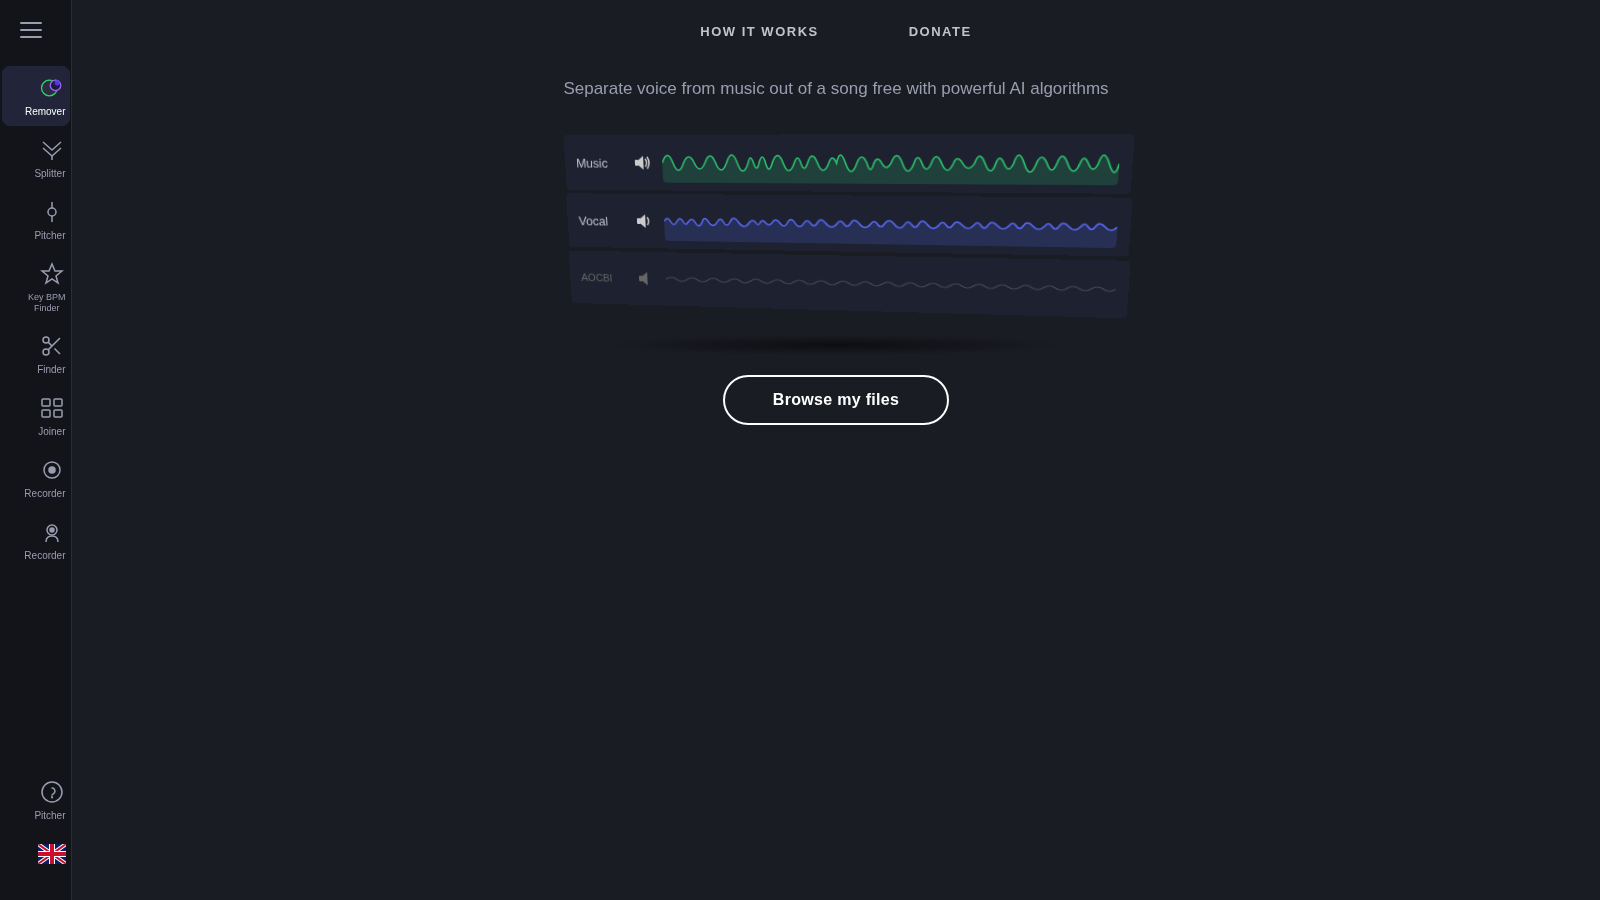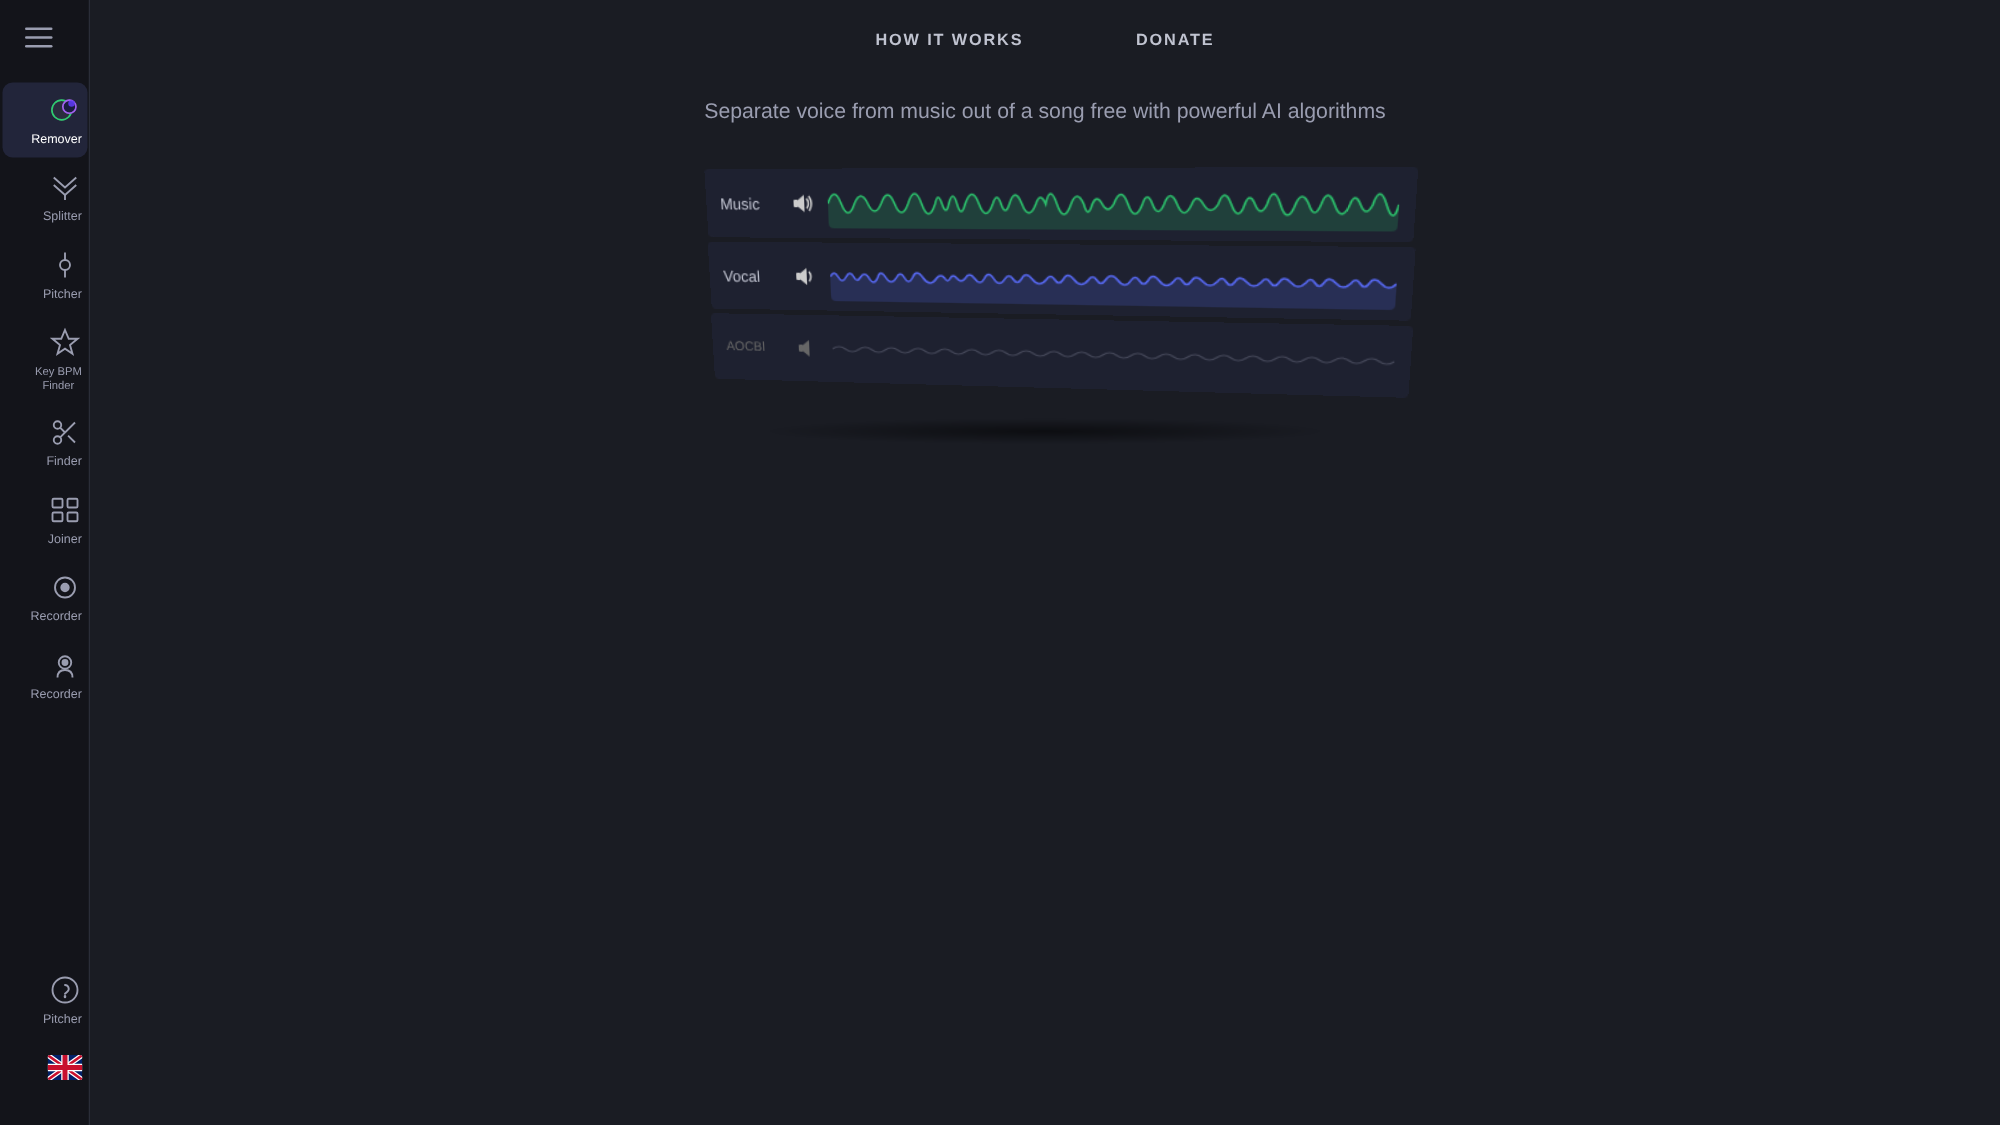--- a/index.html
+++ b/index.html
@@ -537,14 +537,15 @@
                 Q325,16 330,20 Q335,24 340,20 Q345,16 350,20 Q355,24 360,20
                 Q365,16 370,20 Q375,24 380,20 Q385,16 390,20 Q395,24 400,20" stroke="#6a6d80" stroke-width="1.2" fill="none"></path>
             </svg>
           </div>
         </div>
       </div>
 
       <div class="waveform-shadow"></div>
     </div>
 
+    <button class="browse-btn">Browse my files</button>
   </section>
 </main>
 
 </body></html>

